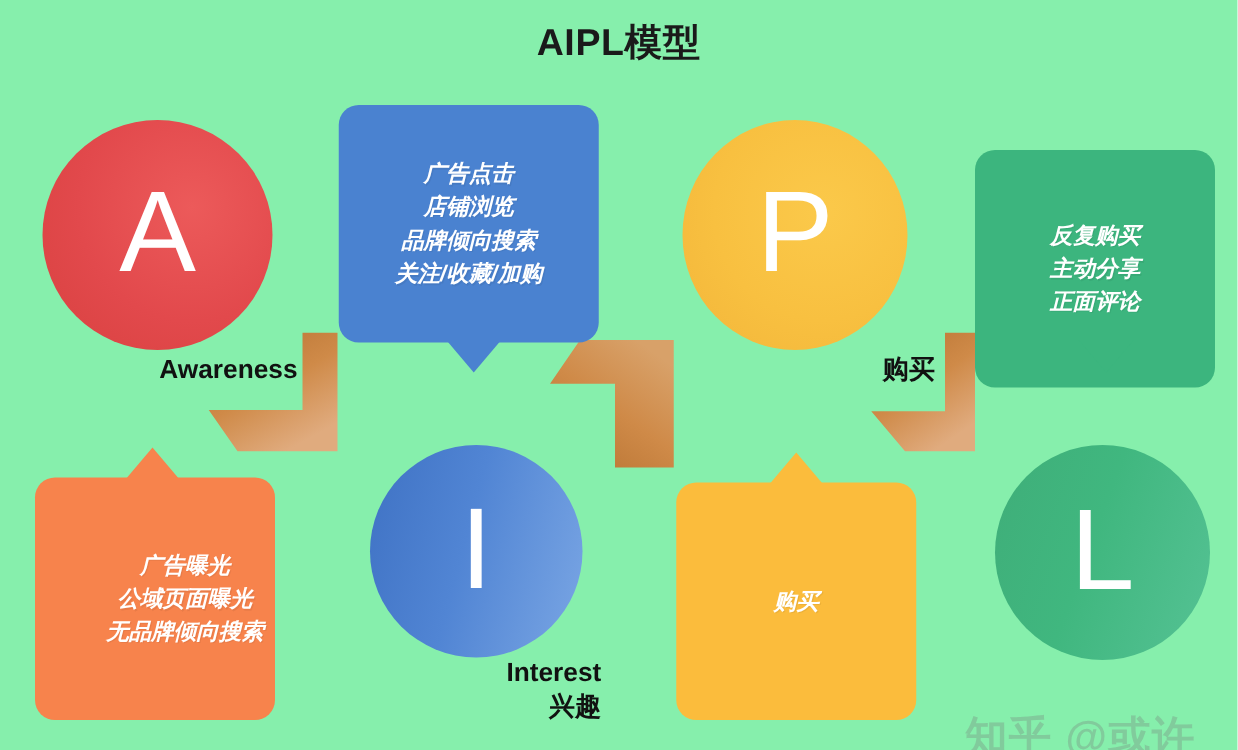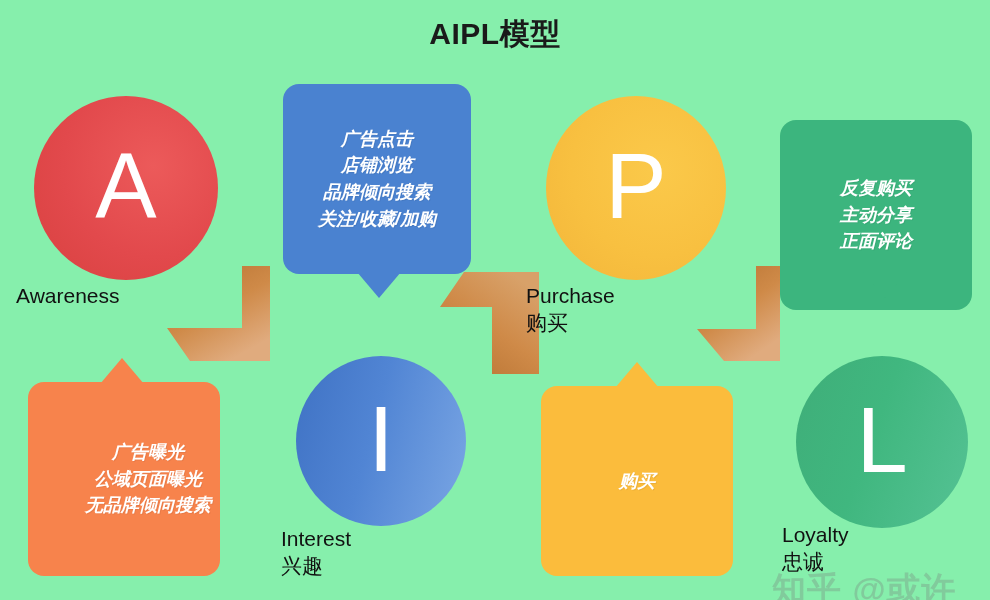--- a/index.html
+++ b/index.html
@@ -61,23 +61,23 @@
     background: radial-gradient(circle at 62% 40%, #fbc94a 0%, #f8c040 55%, #f2b53a 100%);
   }
   #circle-l {
     left: 796px; top: 356px; width: 172px; height: 172px;
     background: linear-gradient(110deg, #3fae79 0%, #40b77f 45%, #55c294 100%);
   }
 
   
   .caption {
     position: absolute;
-    text-align: left;
+    text-align: right;
     color: #111111;
-    font-weight: normal;
+    font-weight: bold;
     line-height: 1.28;
     white-space: nowrap;
   }
   .caption .en { font-size: 21px; display: block; }
   .caption .cn { font-size: 21px; display: block; }
   #caption-a { left: 16px;  top: 283px; width: 222px; }
   #caption-i { left: 281px; top: 526px; width: 200px; }
   #caption-p { left: 526px; top: 283px; width: 222px; }
   #caption-l { left: 782px; top: 522px; width: 200px; }
 
@@ -110,21 +110,21 @@
     border-left: 22px solid transparent;
     border-right: 22px solid transparent;
   }
   .tail-up {
     border-left: 22px solid transparent;
     border-right: 22px solid transparent;
   }
 
   
   #callout-interest {
-    left: 283px; top: 84px; width: 188px; height: 190px;
+    left: 271px; top: 84px; width: 208px; height: 190px;
     background: #4a82d0;
   }
   #tail-interest {
     left: 357px; top: 272px;
     border-top: 26px solid #4a82d0;
   }
 
   
   #callout-awareness {
     left: 28px; top: 382px; width: 192px; height: 194px;
@@ -230,26 +230,21 @@
   </div>
 
   <div class="caption" id="caption-a">
     <span class="en">Awareness</span>
   </div>
   <div class="caption" id="caption-i">
     <span class="en">Interest</span>
     <span class="cn">兴趣</span>
   </div>
   <div class="caption" id="caption-p">
-    <span class="en">Purchase</span>
     <span class="cn">购买</span>
-  </div>
-  <div class="caption" id="caption-l">
-    <span class="en">Loyalty</span>
-    <span class="cn">忠诚</span>
   </div>
 
   <div class="callout" id="callout-interest">
     <div class="lines">
         <div>广告点击</div>
         <div>店铺浏览</div>
         <div>品牌倾向搜索</div>
         <div>关注/收藏/加购</div>
       </div>
   </div>

